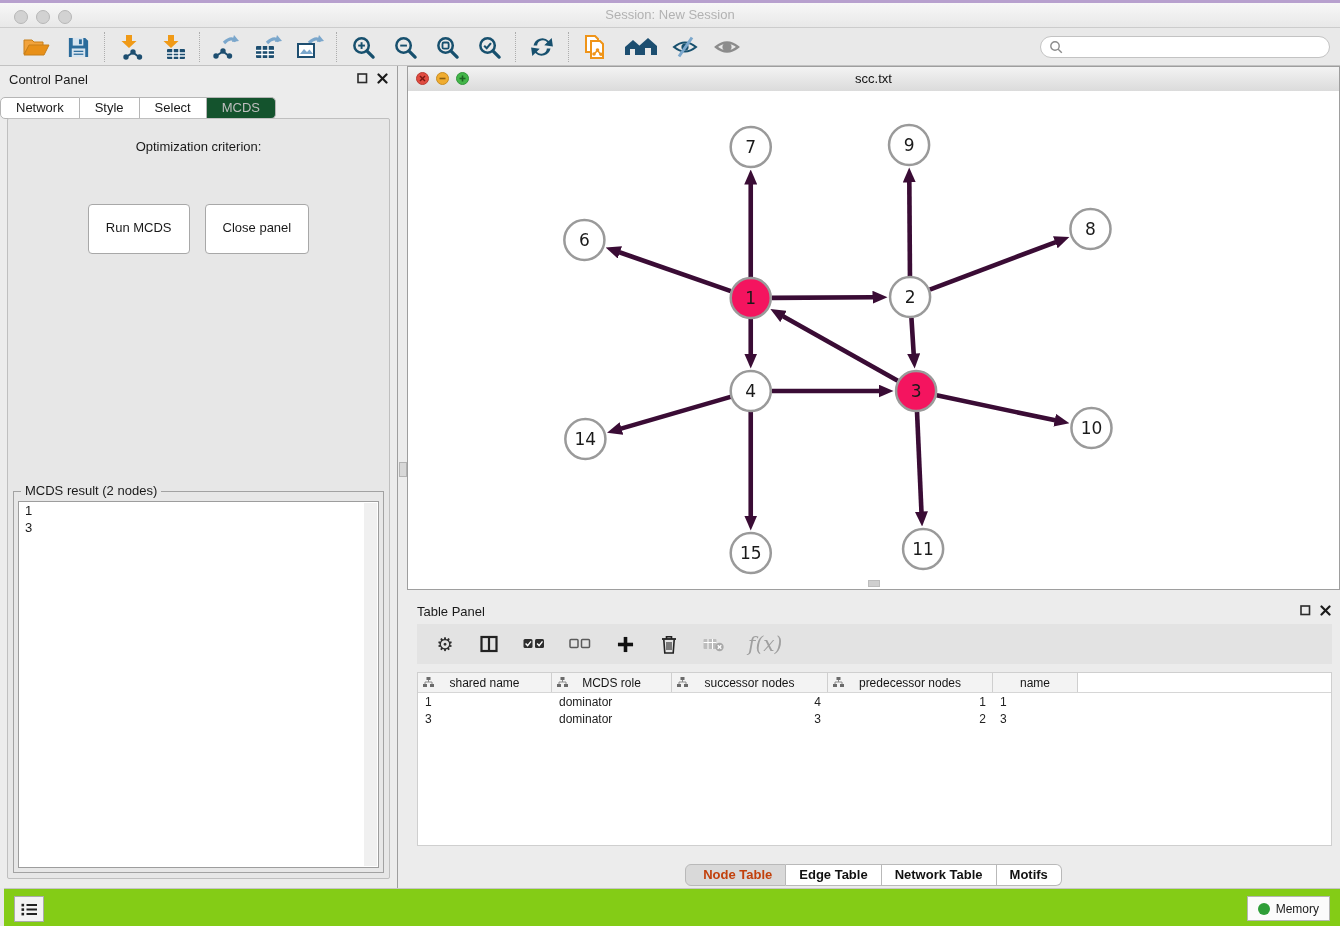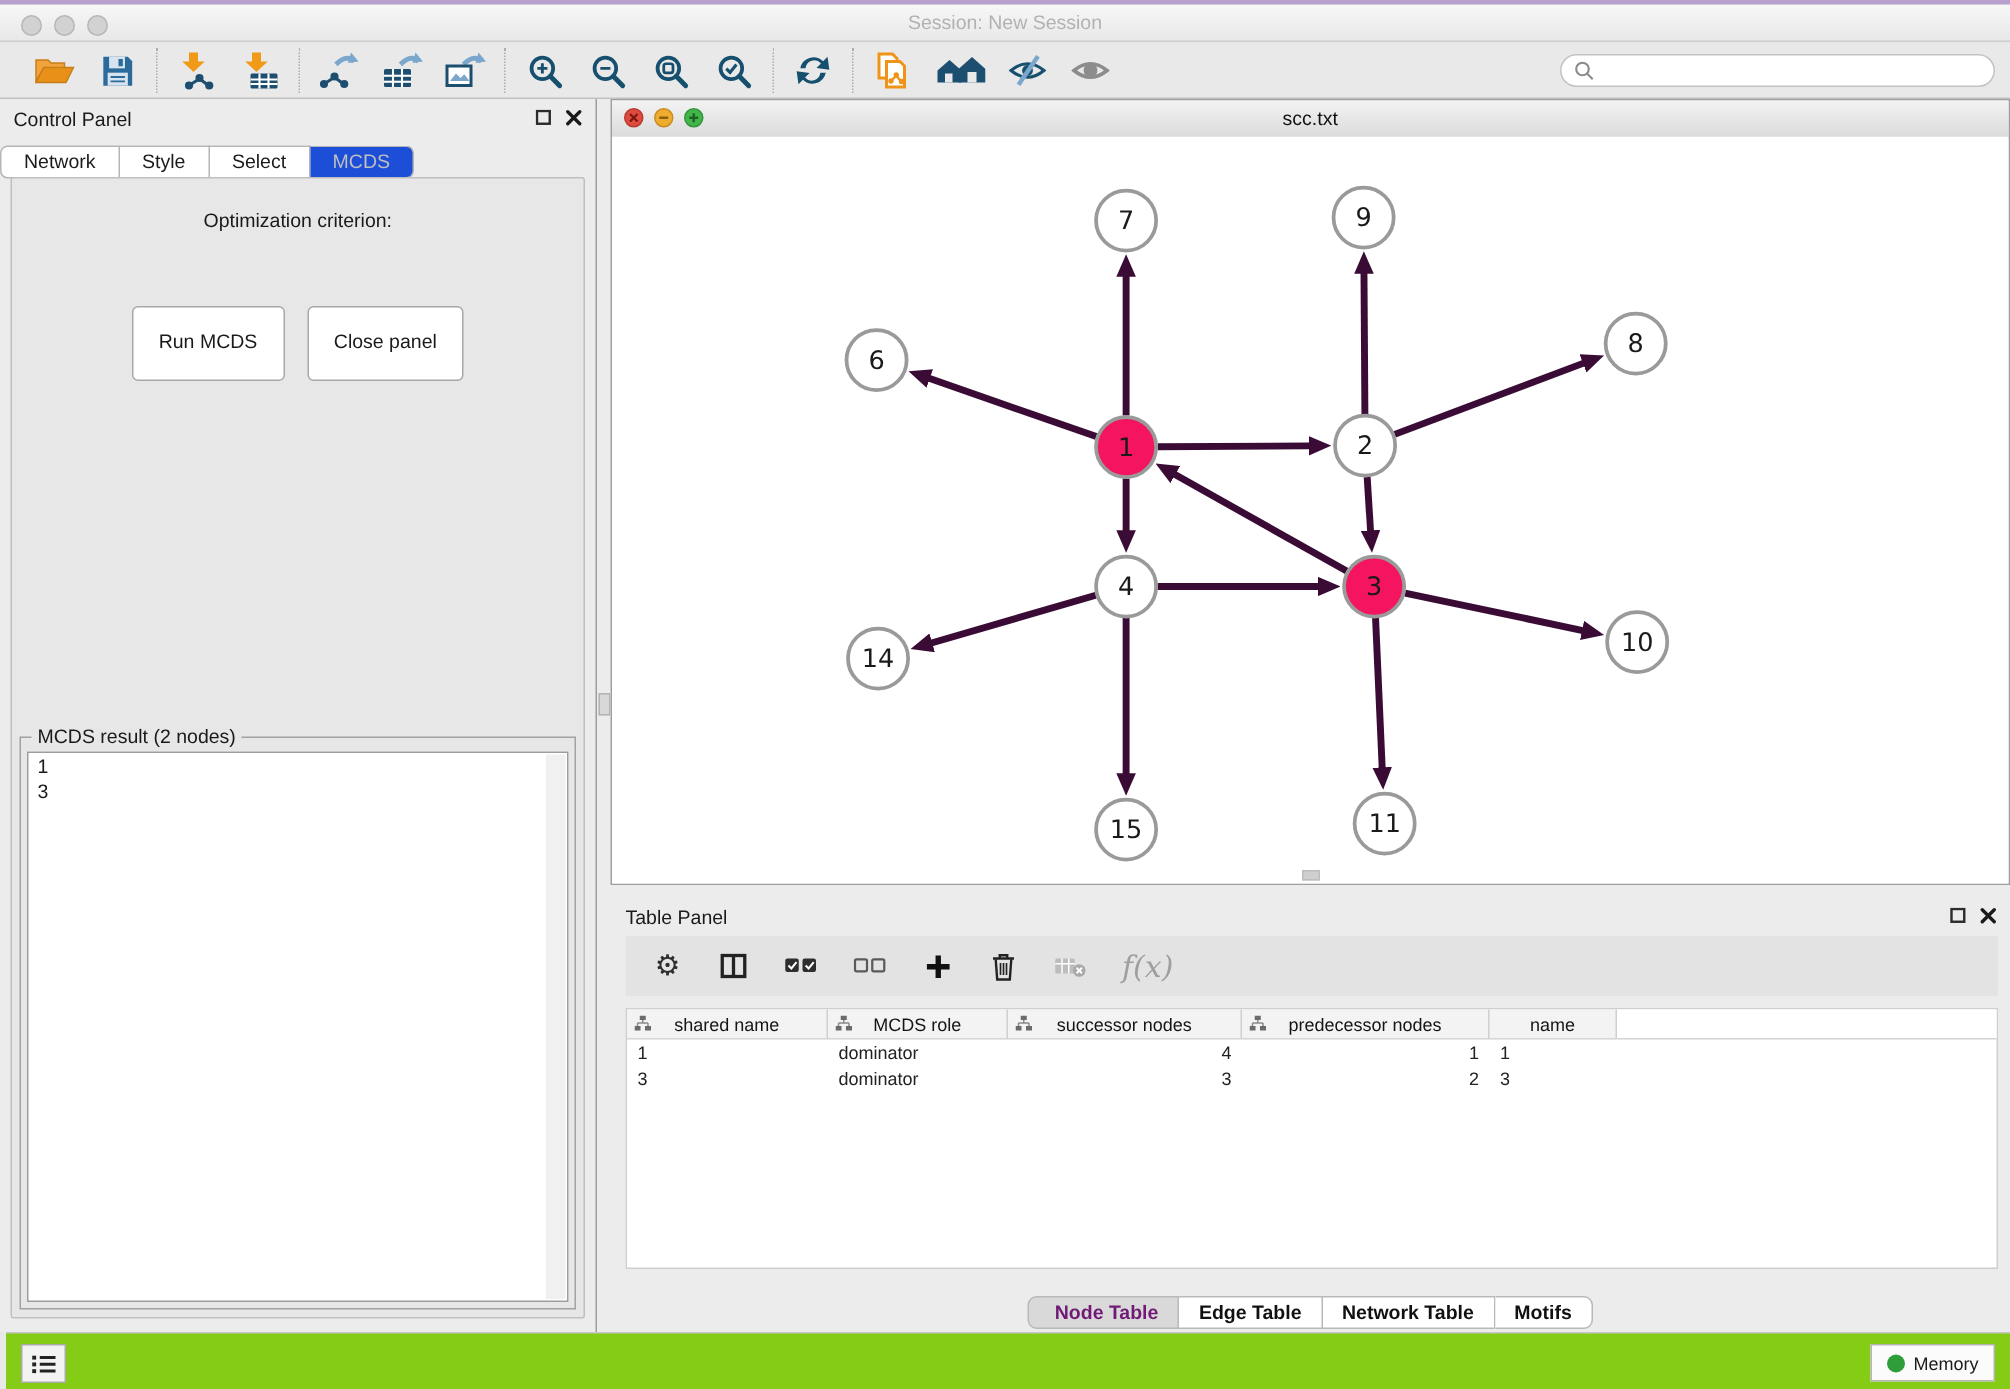--- a/index.html
+++ b/index.html
@@ -29,21 +29,21 @@
   .main{position:absolute;top:66px;left:0;right:0;bottom:38px;}
   
   .control-panel{position:absolute;left:0;top:0;width:397px;bottom:0;background:#ececec;}
   .panel-header{position:relative;height:26px;}
   .panel-title{position:absolute;left:9px;top:6px;font-size:13px;}
   .panel-icons{position:absolute;right:9px;top:7px;display:flex;gap:9px;align-items:center;}
   .cp-tabs{position:absolute;top:31px;left:0;right:0;display:flex;justify-content:flex-start;}
   .tab{height:20px;line-height:20px;padding:0 15px;font-size:13px;background:#ffffff;
     border:1px solid #b5b5b5;border-left:none;cursor:default;}
   .tab.first{border-left:1px solid #b5b5b5;border-radius:5px 0 0 5px;}
-  .tab.active{background:#1d4ed8;color:#bfbfbf;border-radius:0 5px 5px 0;}
+  .tab.active{background:#14532d;color:#bfbfbf;border-radius:0 5px 5px 0;}
   .cp-body{position:absolute;left:7px;right:7px;top:52px;bottom:9px;border:1px solid #bfbfbf;
     background:#e7e7e7;border-radius:2px;}
   .opt-label{text-align:center;padding-top:20px;font-size:13px;}
   .select{position:absolute;left:36px;right:36px;top:46px;height:22px;background:#fff;
     border:1px solid #ababab;border-radius:4px;font-size:13px;line-height:21px;padding-left:11px;box-sizing:border-box;}
   .stepper{position:absolute;right:7px;top:3px;}
   .btn-row{position:absolute;top:85px;left:0;right:0;display:flex;justify-content:center;gap:15px;}
   .btn{height:22px;line-height:20px;padding:13px 17px;background:#fff;border:1px solid #a8a8a8;
     border-radius:4px;font-size:13px;cursor:default;}
   .result-fieldset{position:absolute;left:5px;right:5px;top:372px;bottom:5px;border:1px solid #a2a2a2;}
@@ -84,21 +84,21 @@
   .th .tree-ic{position:absolute;left:5px;top:4px;}
   .th.filler{border-right:none;background:#fff;}
   .trow{display:grid;grid-template-columns:134px 120px 156px 165px 85px 1fr;height:17px;align-items:center;font-size:12px;color:#222;}
   .td{padding:0 7px;overflow:hidden;white-space:nowrap;}
   .al{text-align:left}.ar{text-align:right}
   .tp-tabs{position:absolute;left:0;right:0;bottom:2px;display:flex;justify-content:center;}
   .ttab{height:20px;line-height:20px;padding:0 13px;background:#fff;border:1px solid #b9b9b9;border-left:none;
     font-size:13px;font-weight:bold;color:#111;cursor:default;}
   .ttab.first{border-left:1px solid #b9b9b9;border-radius:6px 0 0 6px;}
   .ttab.last{border-radius:0 6px 6px 0;}
-  .ttab.active{background:#d9d9d9;color:#701a75;padding-left:17px;}
+  .ttab.active{background:#d9d9d9;color:#c2410c;padding-left:17px;}
   
   .statusbar{position:absolute;bottom:0;left:4px;right:0;height:38px;background:#84cc16;border-top:1px solid #c6c6c6;box-sizing:border-box;}
   .list-btn{position:absolute;left:10px;top:7px;width:30px;height:26px;background:#f3f3f3;border:1px solid #ababab;
     display:flex;align-items:center;justify-content:center;box-sizing:border-box;cursor:default;}
   .memory-btn{position:absolute;right:10px;top:7px;height:25px;padding:0 10px;background:#fbfbfb;border:1px solid #b5b5b5;
     display:flex;align-items:center;gap:6px;font-size:12px;box-sizing:border-box;cursor:default;}
   .mem-dot{width:12px;height:12px;border-radius:50%;}
 </style>
 </head>
 <body>

